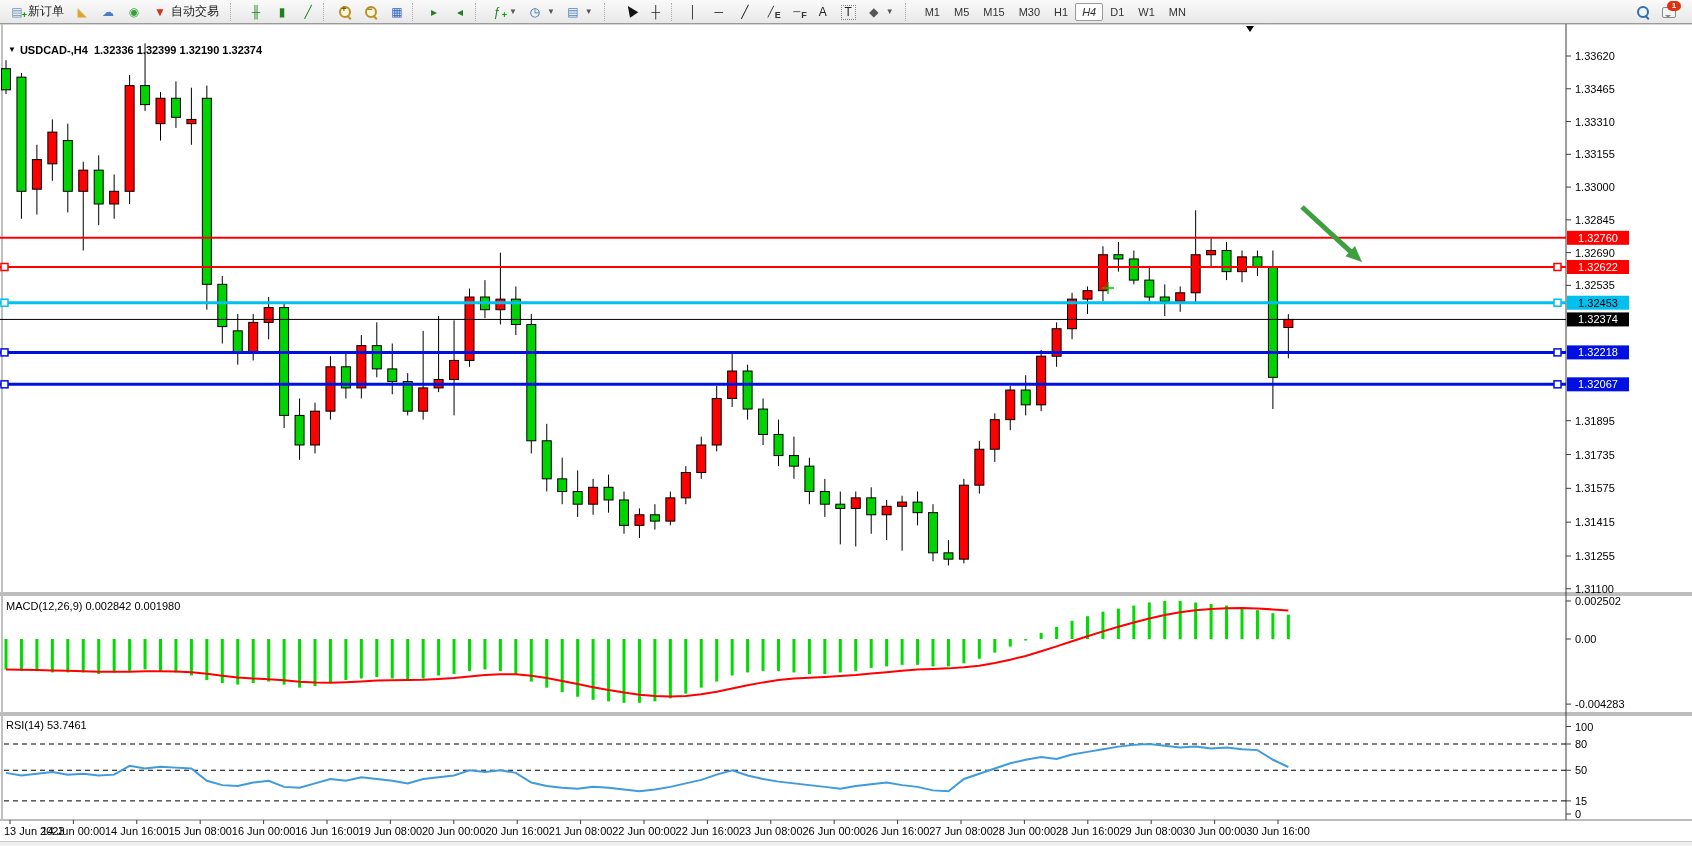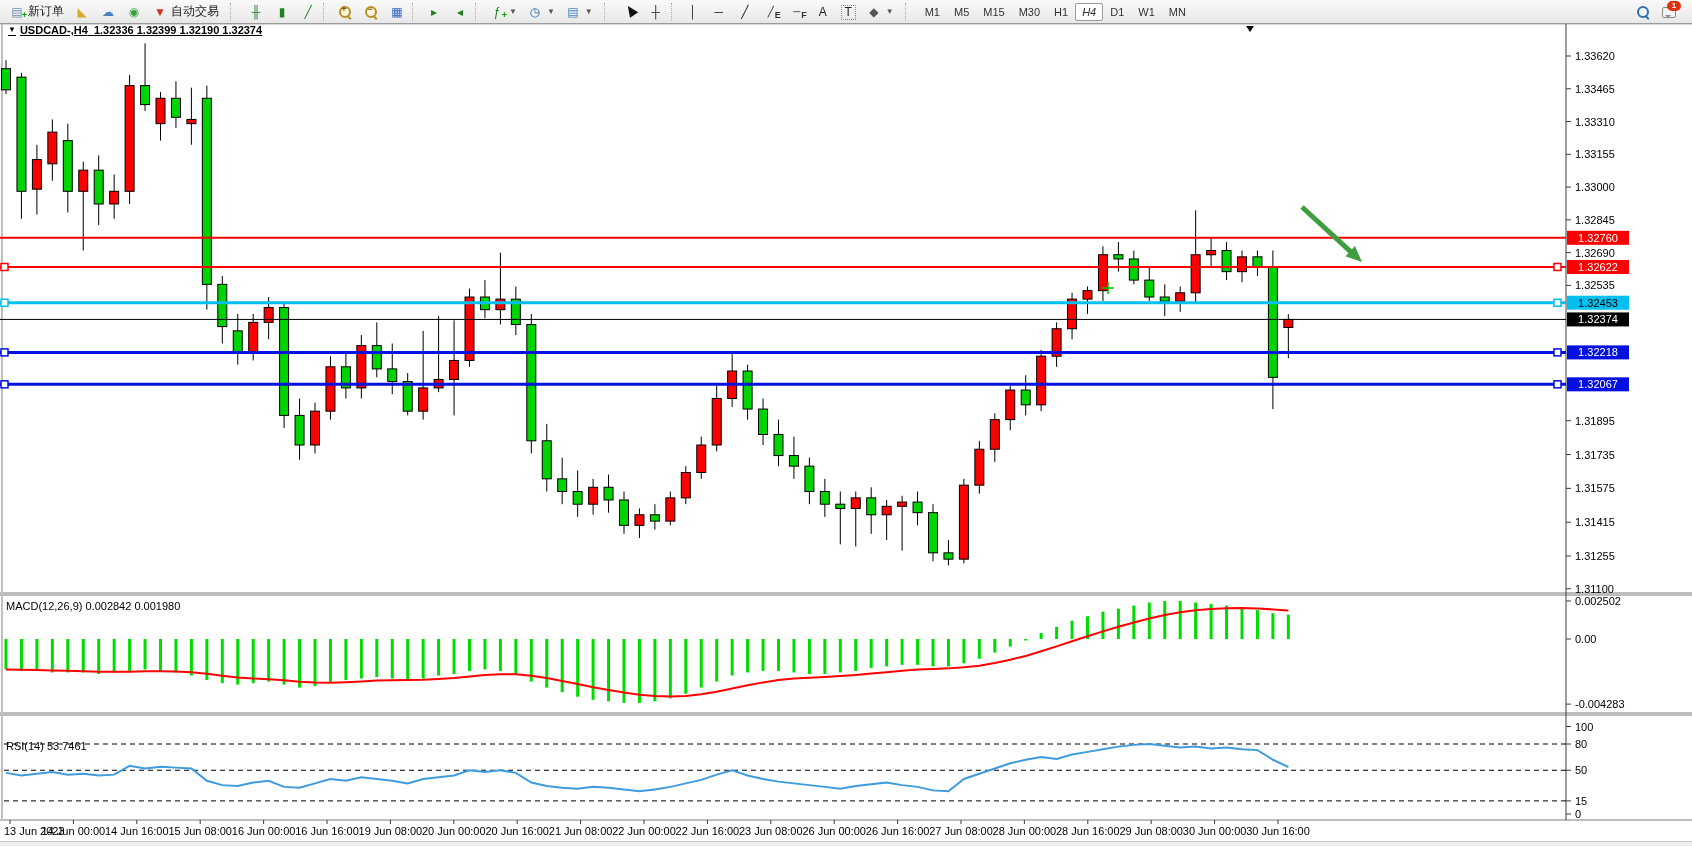--- a/index.html
+++ b/index.html
@@ -24,24 +24,24 @@
   .mag.dark .handle{background:#2f6fab;}
   .cursor-tri{position:absolute;left:4px;top:1px;width:0;height:0;border-left:5px solid transparent;border-right:5px solid transparent;border-bottom:11px solid #111;transform:rotate(-35deg);}
   .chat{position:absolute;left:1px;top:3px;width:12px;height:9px;border:1px solid #888;border-radius:2px;background:#f4f4f4;}
   .chat:after{content:"";position:absolute;left:2px;bottom:-4px;border:3px solid transparent;border-top-color:#888;}
   .badge-red{position:absolute;right:-4px;top:-3px;min-width:10px;height:10px;border-radius:6px;background:#e03010;color:#fff;
     font-size:8px;line-height:10px;text-align:center;padding:0 2px;font-weight:bold;}
   
   #chart-wrap{position:absolute;left:0;top:23px;width:1692px;height:823px;}
   #chart-svg{position:absolute;left:0;top:0;}
   .hud{position:absolute;font-size:11px;color:#000;white-space:nowrap;z-index:3;}
-  #chart-title{left:8px;top:1px;font-weight:bold;text-decoration:underline;}
+  #chart-title{left:8px;top:21px;font-weight:bold;}
   #chart-title .caret{font-size:8px;vertical-align:2px;margin-right:4px;}
   #macd-label{left:6px;top:577px;}
-  #rsi-label{left:6px;top:696px;margin-top:21px;}
+  #rsi-label{left:6px;top:696px;}
   #bottom-strip{position:absolute;left:0;top:818px;width:1692px;height:5px;background:#f0f0f0;border-top:1px solid #c8c8c8;}
 </style>
 </head>
 <body>
 
 <div id="app">
 
   <div id="toolbar">
     <div class="tgroup">
       <span class="tbtn">

